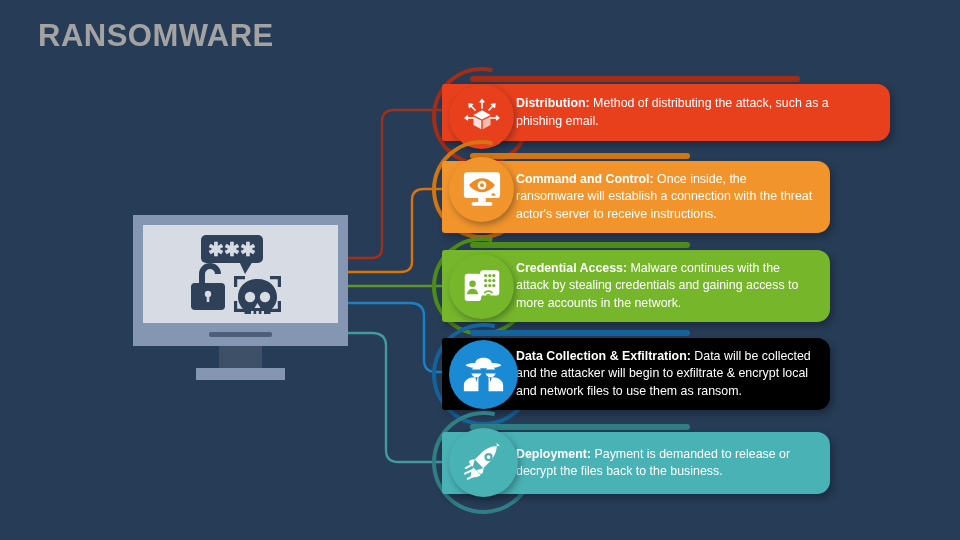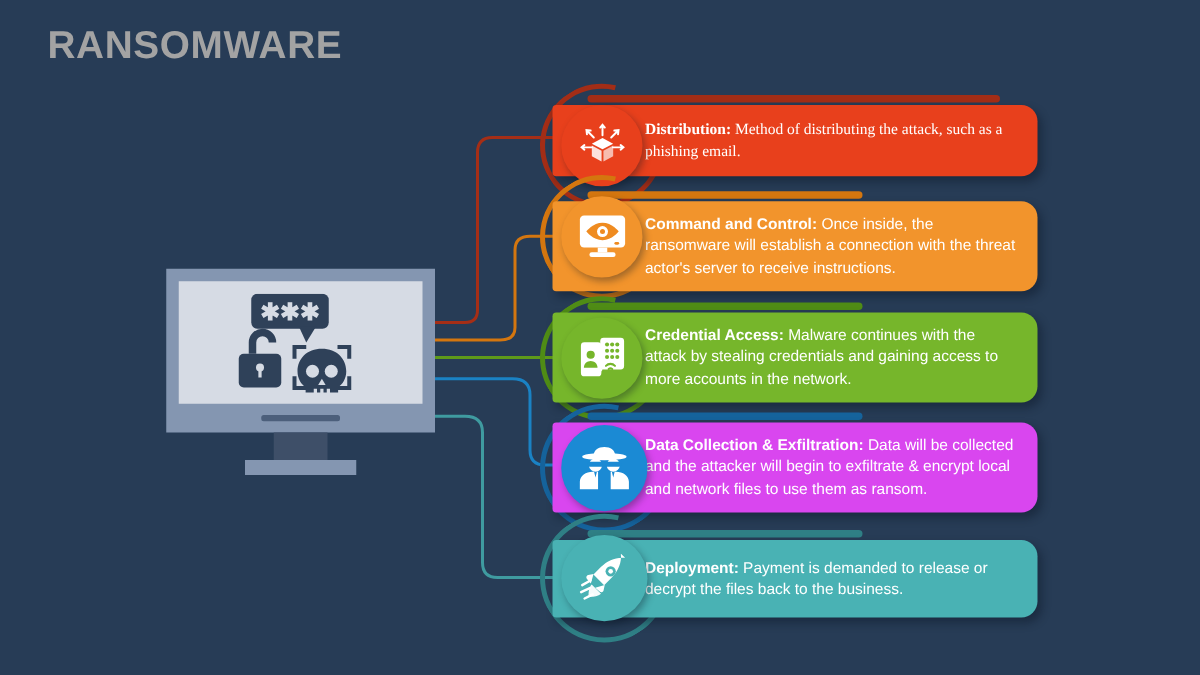--- a/index.html
+++ b/index.html
@@ -130,21 +130,21 @@
           <rect x="80.4" y="76" width="2.6" height="5" fill="#d6dbe4"></rect>
         </g>
       </g>
     </svg>
   </div>
 
   <div id="rows">
       <div class="row">
         <div class="ring" style="left: 432px; top: 67px; width: 99px; height: 99px; border-width: 4px; border-top-color: rgb(163, 45, 22); border-left-color: rgb(163, 45, 22); border-bottom-color: rgb(163, 45, 22); transform: rotate(-32deg);"></div>
         <div style="position: absolute; left: 470px; top: 76px; width: 330px; height: 6px; background: rgb(163, 45, 22); border-radius: 3px;"></div>
-        <div class="card" style="left: 442px; top: 84px; width: 388px; height: 57px; background: rgb(232, 64, 28); font-family: Liberation Serif, serif;">
+        <div class="card" style="left: 442px; top: 84px; width: 448px; height: 57px; background: rgb(232, 64, 28);">
           <div class="card-text"><b>Distribution:</b> Method of distributing the attack, such as a phishing email.</div>
         </div>
         <div class="badge" style="left: 449px; top: 84px; width: 65px; height: 65px; background: rgb(232, 64, 28);">
           <span>
             <svg width="40" height="39" viewBox="0 0 42 42">
         <g stroke="white" stroke-width="1.7" fill="none" stroke-linecap="round">
           <path d="M21 12 V3 M19 5.4 L21 3 L23 5.4"></path>
           <path d="M13.5 14 L7.5 8 M7.6 11.2 L7.2 7.6 L10.8 8"></path>
           <path d="M28.5 14 L34.5 8 M34.4 11.2 L34.8 7.6 L31.2 8"></path>
           <path d="M12 22.5 H3 M5.4 20.5 L3 22.5 L5.4 24.5"></path>
@@ -218,21 +218,21 @@
         <g fill="none" stroke="white" stroke-width="2.1" stroke-linecap="round" stroke-linejoin="round">
           <path d="M14.6 33.4 l2.2 2.2 l4.2 -4.6"></path>
         </g>
       </svg>
           </span>
         </div>
       </div>
       <div class="row">
         <div class="ring" style="left: 432px; top: 323px; width: 103px; height: 103px; border-width: 4px; border-top-color: rgb(21, 99, 156); border-left-color: rgb(21, 99, 156); border-bottom-color: rgb(21, 99, 156); transform: rotate(-32deg);"></div>
         <div style="position: absolute; left: 470px; top: 330px; width: 220px; height: 6px; background: rgb(21, 99, 156); border-radius: 3px;"></div>
-        <div class="card" style="left: 442px; top: 338px; width: 388px; height: 72px; background: #d946ef;">
+        <div class="card" style="left: 442px; top: 338px; width: 388px; height: 72px; background: #000000;">
           <div class="card-text"><b>Data Collection &amp; Exfiltration:</b> Data will be collected and the attacker will begin to exfiltrate &amp; encrypt local and network files to use them as ransom.</div>
         </div>
         <div class="badge" style="left: 449px; top: 340px; width: 69px; height: 69px; background: rgb(27, 138, 212);">
           <span>
             <svg width="43" height="41" viewBox="0 0 46 40">
         <g fill="white">
           <ellipse cx="23" cy="10.2" rx="19" ry="3.1"></ellipse>
           <path d="M13.8 9.6 c0-5.2 3.9-7.6 9.2-7.6 s9.2 2.4 9.2 7.6 Z"></path>
           <circle cx="15.4" cy="17.4" r="5.6"></circle>
           <circle cx="30.6" cy="17.4" r="5.6"></circle>

